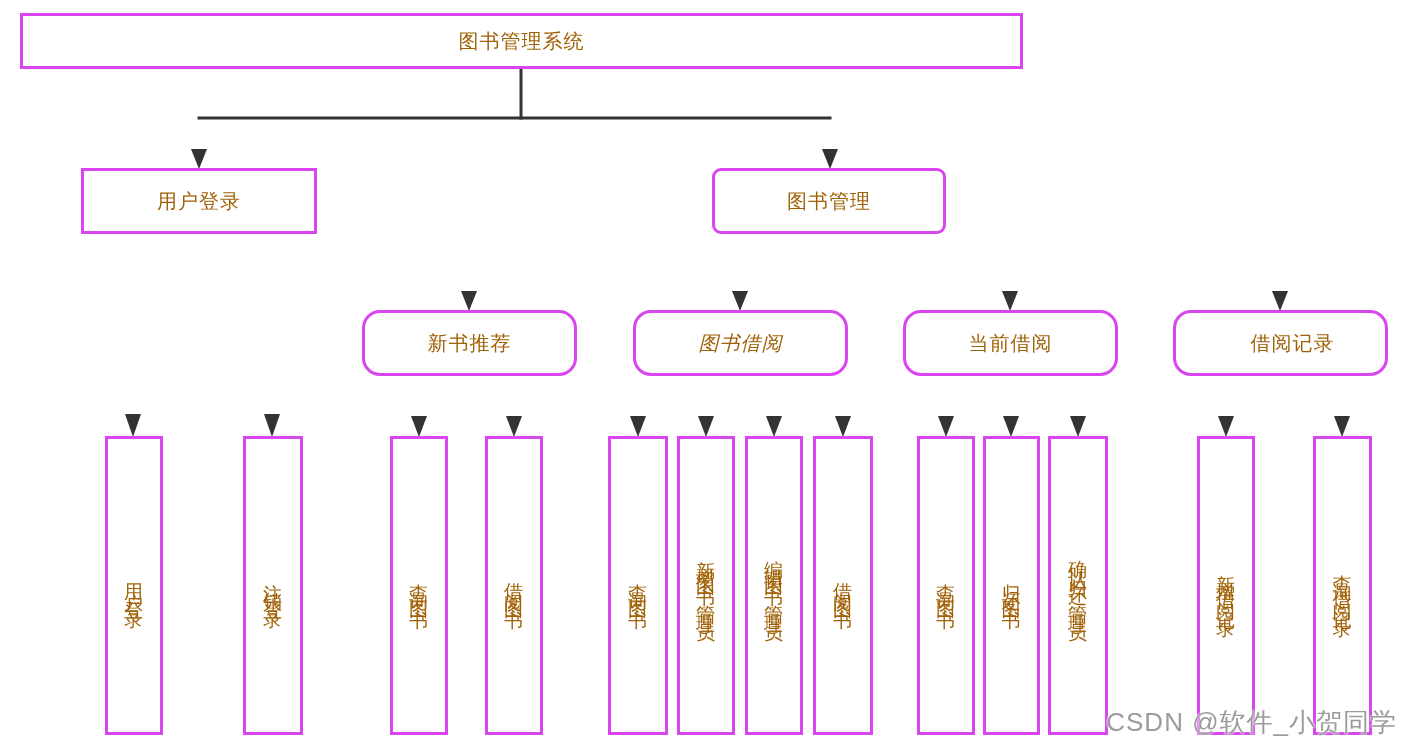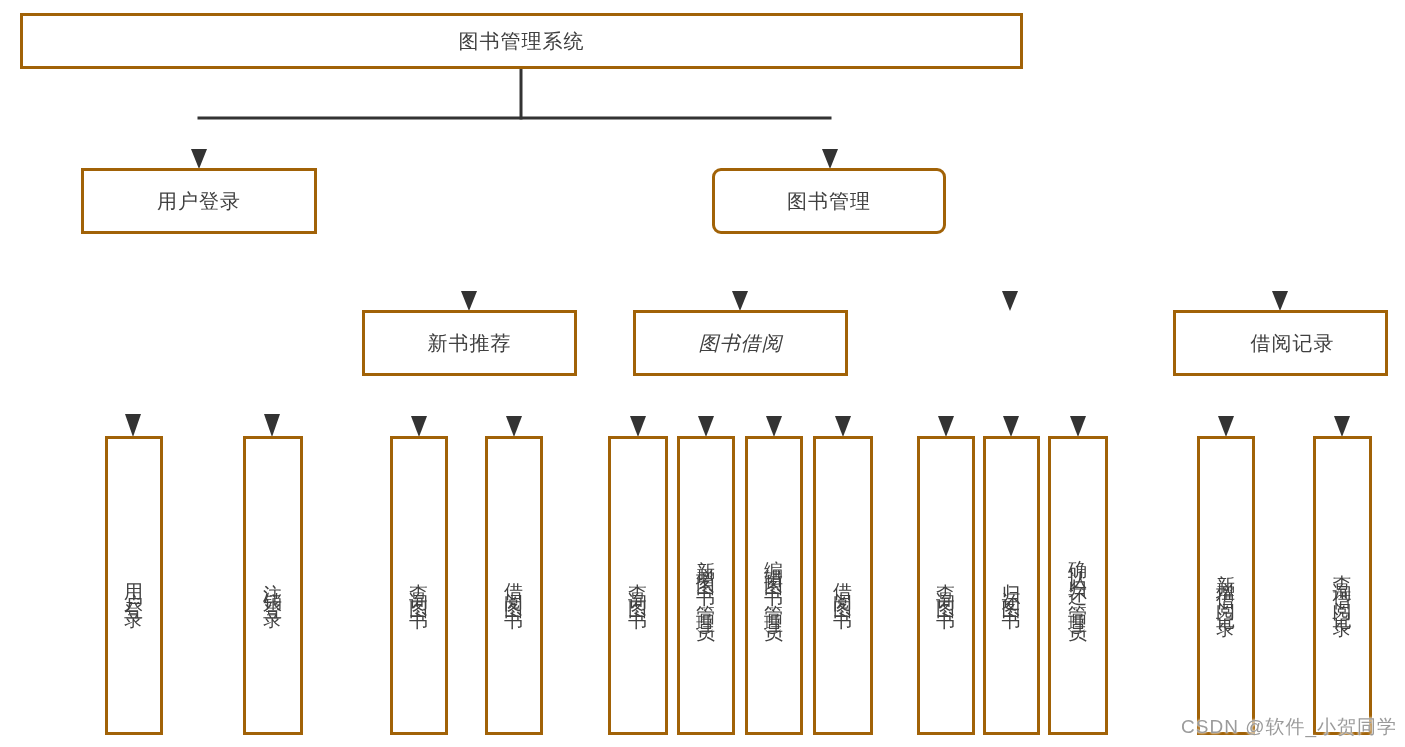--- a/index.html
+++ b/index.html
@@ -17,37 +17,37 @@
     position: absolute;
     left: 0; top: 0;
     width: 1405px; height: 747px;
     z-index: 1;
   }
 
   .box {
     position: absolute;
     box-sizing: border-box;
     background: #ffffff;
-    border: 3px solid #a16207;
-    color: #404040;
+    border: 3px solid #d946ef;
+    color: #a16207;
     display: flex;
     align-items: center;
     justify-content: center;
     z-index: 2;
     font-size: 20px;
     letter-spacing: 1px;
     line-height: 1;
   }
 
   .box.root   { left: 20px;  top: 13px;  width: 1003px; height: 56px; }
 
   .box.l2a    { left: 81px;  top: 168px; width: 236px;  height: 66px; }
   .box.l2b    { left: 712px; top: 168px; width: 234px;  height: 66px; border-radius: 9px; }
 
-  .box.l3     { top: 310px; width: 215px; height: 66px; }
+  .box.l3     { top: 310px; width: 215px; height: 66px; border-radius: 18px; }
   .box.l3a    { left: 362px; }
   .box.l3b    { left: 633px; font-style: italic; }
   .box.l3c    { left: 903px; }
   .box.l3d    { left: 1173px; padding-left: 24px; }
 
   .box.leaf   { top: 436px; height: 299px; font-size: 19px; }
   .box.leaf span {
     writing-mode: vertical-rl;
     text-orientation: mixed;
     letter-spacing: 9px;
@@ -70,21 +70,21 @@
   .leaf13 { left: 1313px; width: 59px; letter-spacing: 5px; }
 
   .leaf6 span, .leaf7 span, .leaf11 span { letter-spacing: 5px; }
   .leaf12 span, .leaf13 span { letter-spacing: 7px; }
 
   .watermark {
     position: absolute;
     right: 8px;
     bottom: 7px;
     z-index: 5;
-    font-size: 19px;
+    font-size: 26px;
     color: #9b9b9b;
     letter-spacing: 1px;
     text-shadow: 0 0 3px #ffffff, 0 0 2px #ffffff;
     white-space: nowrap;
   }
 </style>
 </head>
 <body>
 
 <div class="canvas">
@@ -157,20 +157,21 @@
     </g>
   </svg>
 
   <div class="box root">图书管理系统</div>
 
   <div class="box l2a">用户登录</div>
   <div class="box l2b">图书管理</div>
 
   <div class="box l3 l3a">新书推荐</div>
   <div class="box l3 l3b">图书借阅</div>
+  <div class="box l3 l3c">当前借阅</div>
   <div class="box l3 l3d">借阅记录</div>
 
   <div class="box leaf leaf1">
     <span>用户登录</span>
   </div>
   <div class="box leaf leaf2">
     <span>注销登录</span>
   </div>
   <div class="box leaf leaf3">
     <span>查询图书</span>

